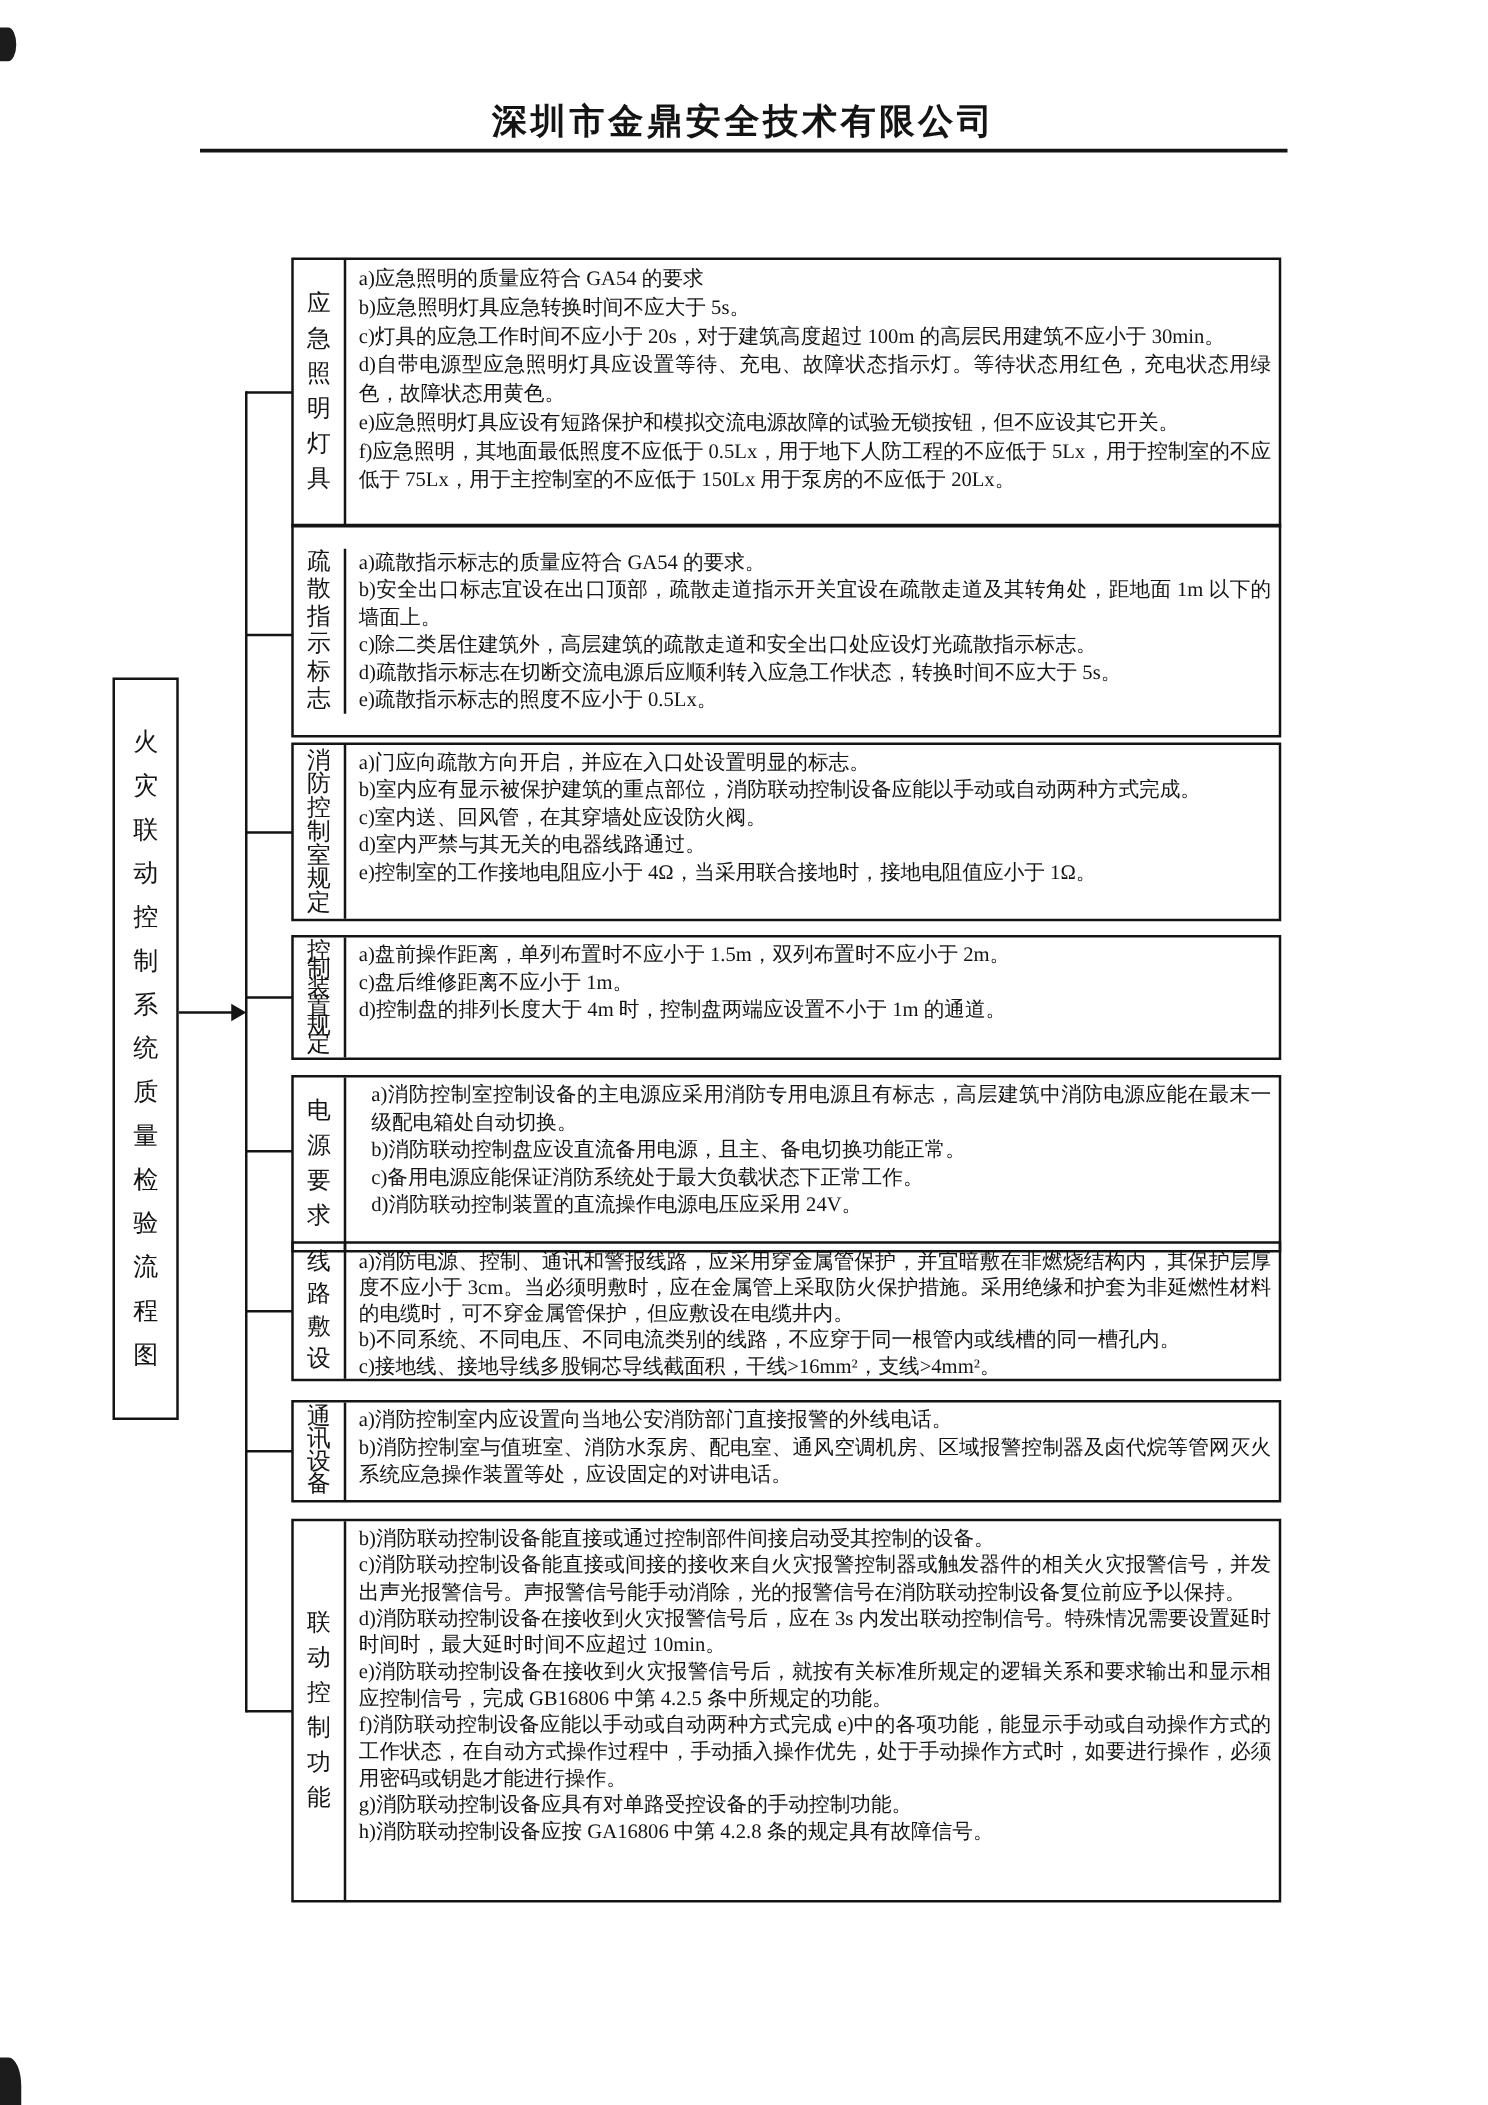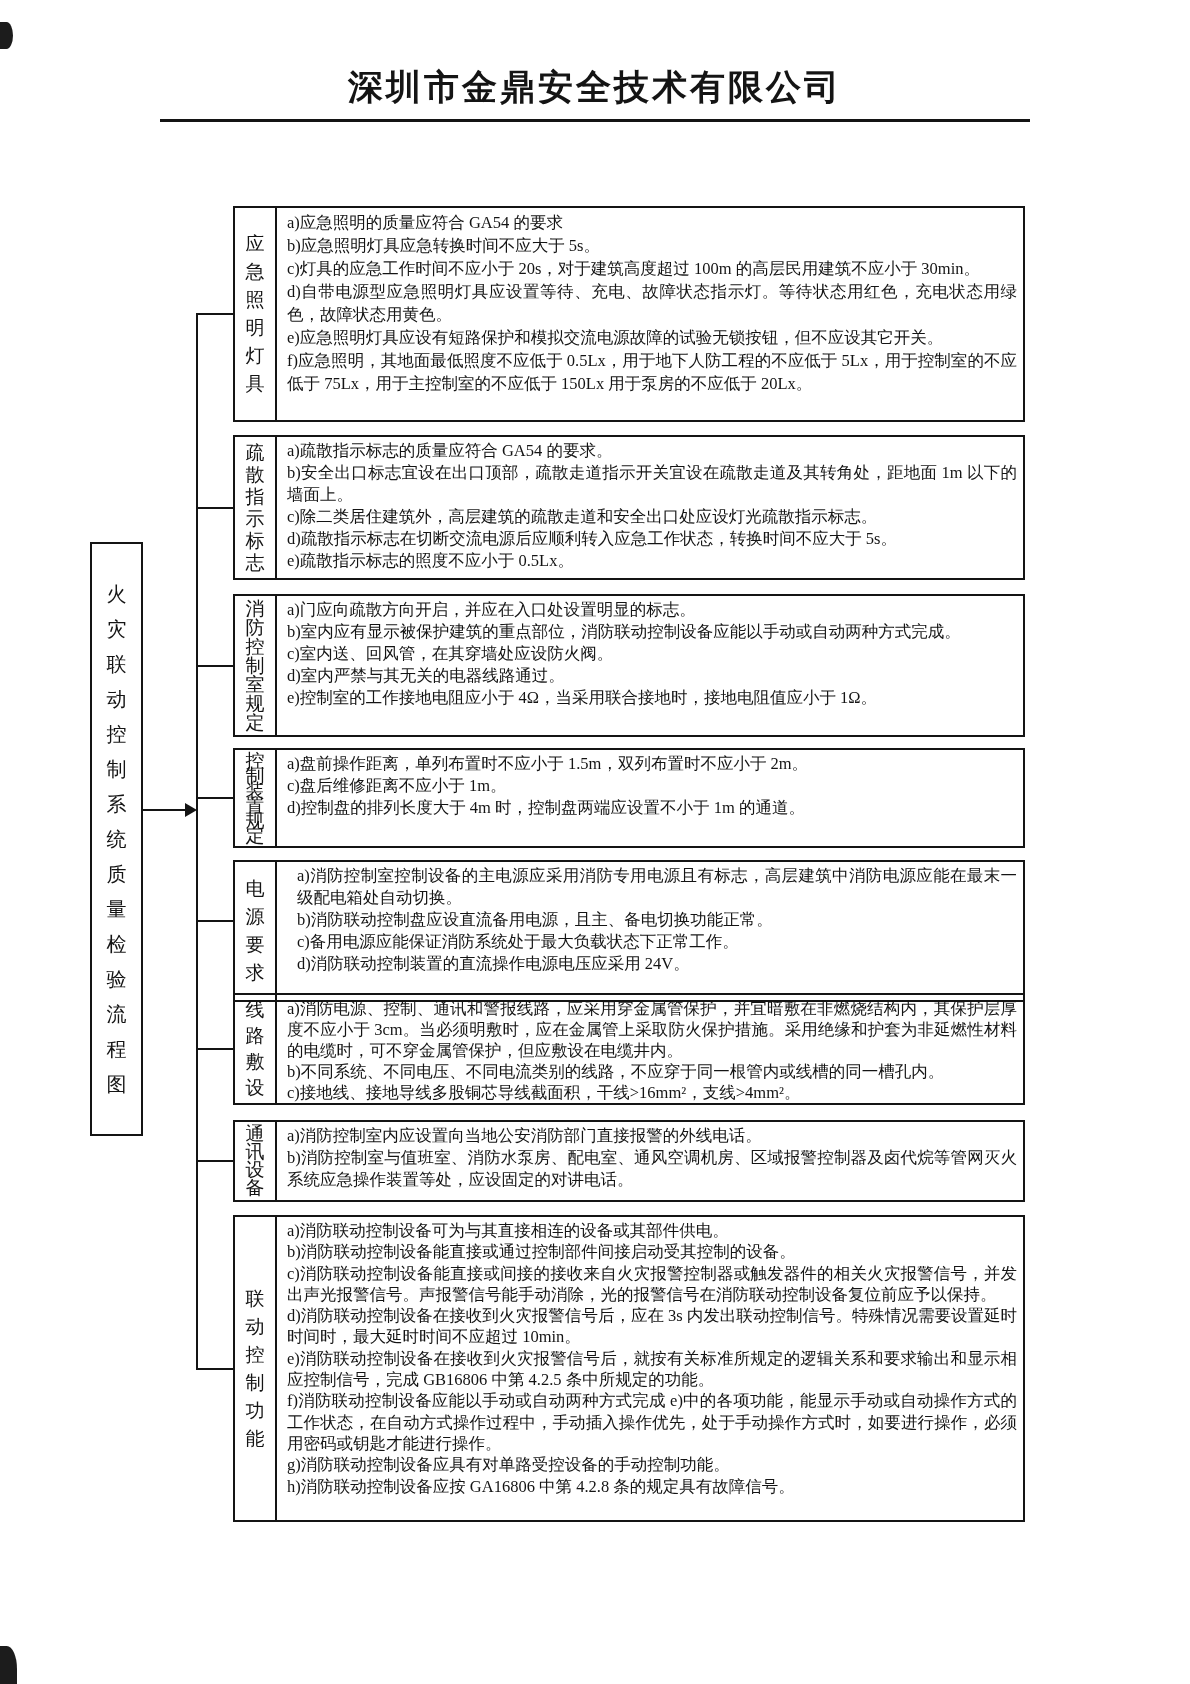--- a/index.html
+++ b/index.html
@@ -7,24 +7,24 @@
     position:relative;
     width:1190px;height:1684px;
     margin:0 auto;
     background:#ffffff;
     font-family:"Liberation Serif","DejaVu Serif",serif;
     color:#141414;
     overflow:hidden;
   }
   
   .doc-title{
-    position:absolute;left:0;top:64px;width:100%;
+    position:absolute;left:0;top:78px;width:100%;
     text-align:center;
     font-family:"Liberation Sans","DejaVu Sans",sans-serif;
-    font-weight:bold;font-size:35px;letter-spacing:3px;
+    font-weight:bold;font-size:28px;letter-spacing:3px;
   }
   .header-rule{
     position:absolute;left:160px;top:119px;width:870px;height:3px;
     background:#141414;
   }
   
   .artifact{position:absolute;background:#1c1c1c;}
   .artifact.tl{left:0;top:22px;width:13px;height:27px;border-radius:0 60% 60% 0;}
   .artifact.bl{left:0;top:1646px;width:17px;height:38px;border-radius:0 60% 0 0;}
   
@@ -105,21 +105,21 @@
         </div>
         <div class="node-content" style="line-height: 23px;">
           <div class="item">a)应急照明的质量应符合 GA54 的要求</div>
           <div class="item">b)应急照明灯具应急转换时间不应大于 5s。</div>
           <div class="item">c)灯具的应急工作时间不应小于 20s，对于建筑高度超过 100m 的高层民用建筑不应小于 30min。</div>
           <div class="item">d)自带电源型应急照明灯具应设置等待、充电、故障状态指示灯。等待状态用红色，充电状态用绿色，故障状态用黄色。</div>
           <div class="item">e)应急照明灯具应设有短路保护和模拟交流电源故障的试验无锁按钮，但不应设其它开关。</div>
           <div class="item">f)应急照明，其地面最低照度不应低于 0.5Lx，用于地下人防工程的不应低于 5Lx，用于控制室的不应低于 75Lx，用于主控制室的不应低于 150Lx 用于泵房的不应低于 20Lx。</div>
         </div>
       </div>
-      <div class="node" style="top: 435px; height: 145px;">
+      <div class="node" style="top: 419px; height: 171px; align-items: center;">
         <div class="node-label">
           <div class="vtext" style="line-height: 22px;">疏散指示标志</div>
         </div>
         <div class="node-content" style="line-height: 22px;">
           <div class="item">a)疏散指示标志的质量应符合 GA54 的要求。</div>
           <div class="item">b)安全出口标志宜设在出口顶部，疏散走道指示开关宜设在疏散走道及其转角处，距地面 1m 以下的墙面上。</div>
           <div class="item">c)除二类居住建筑外，高层建筑的疏散走道和安全出口处应设灯光疏散指示标志。</div>
           <div class="item">d)疏散指示标志在切断交流电源后应顺利转入应急工作状态，转换时间不应大于 5s。</div>
           <div class="item">e)疏散指示标志的照度不应小于 0.5Lx。</div>
         </div>
@@ -174,21 +174,20 @@
         <div class="node-content" style="line-height: 22px;">
           <div class="item">a)消防控制室内应设置向当地公安消防部门直接报警的外线电话。</div>
           <div class="item">b)消防控制室与值班室、消防水泵房、配电室、通风空调机房、区域报警控制器及卤代烷等管网灭火系统应急操作装置等处，应设固定的对讲电话。</div>
         </div>
       </div>
       <div class="node" style="top: 1215px; height: 307px;">
         <div class="node-label">
           <div class="vtext" style="line-height: 28px;">联动控制功能</div>
         </div>
         <div class="node-content" style="line-height: 21.3px;">
-          <div class="item">a)消防联动控制设备可为与其直接相连的设备或其部件供电。</div>
           <div class="item">b)消防联动控制设备能直接或通过控制部件间接启动受其控制的设备。</div>
           <div class="item">c)消防联动控制设备能直接或间接的接收来自火灾报警控制器或触发器件的相关火灾报警信号，并发出声光报警信号。声报警信号能手动消除，光的报警信号在消防联动控制设备复位前应予以保持。</div>
           <div class="item">d)消防联动控制设备在接收到火灾报警信号后，应在 3s 内发出联动控制信号。特殊情况需要设置延时时间时，最大延时时间不应超过 10min。</div>
           <div class="item">e)消防联动控制设备在接收到火灾报警信号后，就按有关标准所规定的逻辑关系和要求输出和显示相应控制信号，完成 GB16806 中第 4.2.5 条中所规定的功能。</div>
           <div class="item">f)消防联动控制设备应能以手动或自动两种方式完成 e)中的各项功能，能显示手动或自动操作方式的工作状态，在自动方式操作过程中，手动插入操作优先，处于手动操作方式时，如要进行操作，必须用密码或钥匙才能进行操作。</div>
           <div class="item">g)消防联动控制设备应具有对单路受控设备的手动控制功能。</div>
           <div class="item">h)消防联动控制设备应按 GA16806 中第 4.2.8 条的规定具有故障信号。</div>
         </div>
       </div>
     </div>

